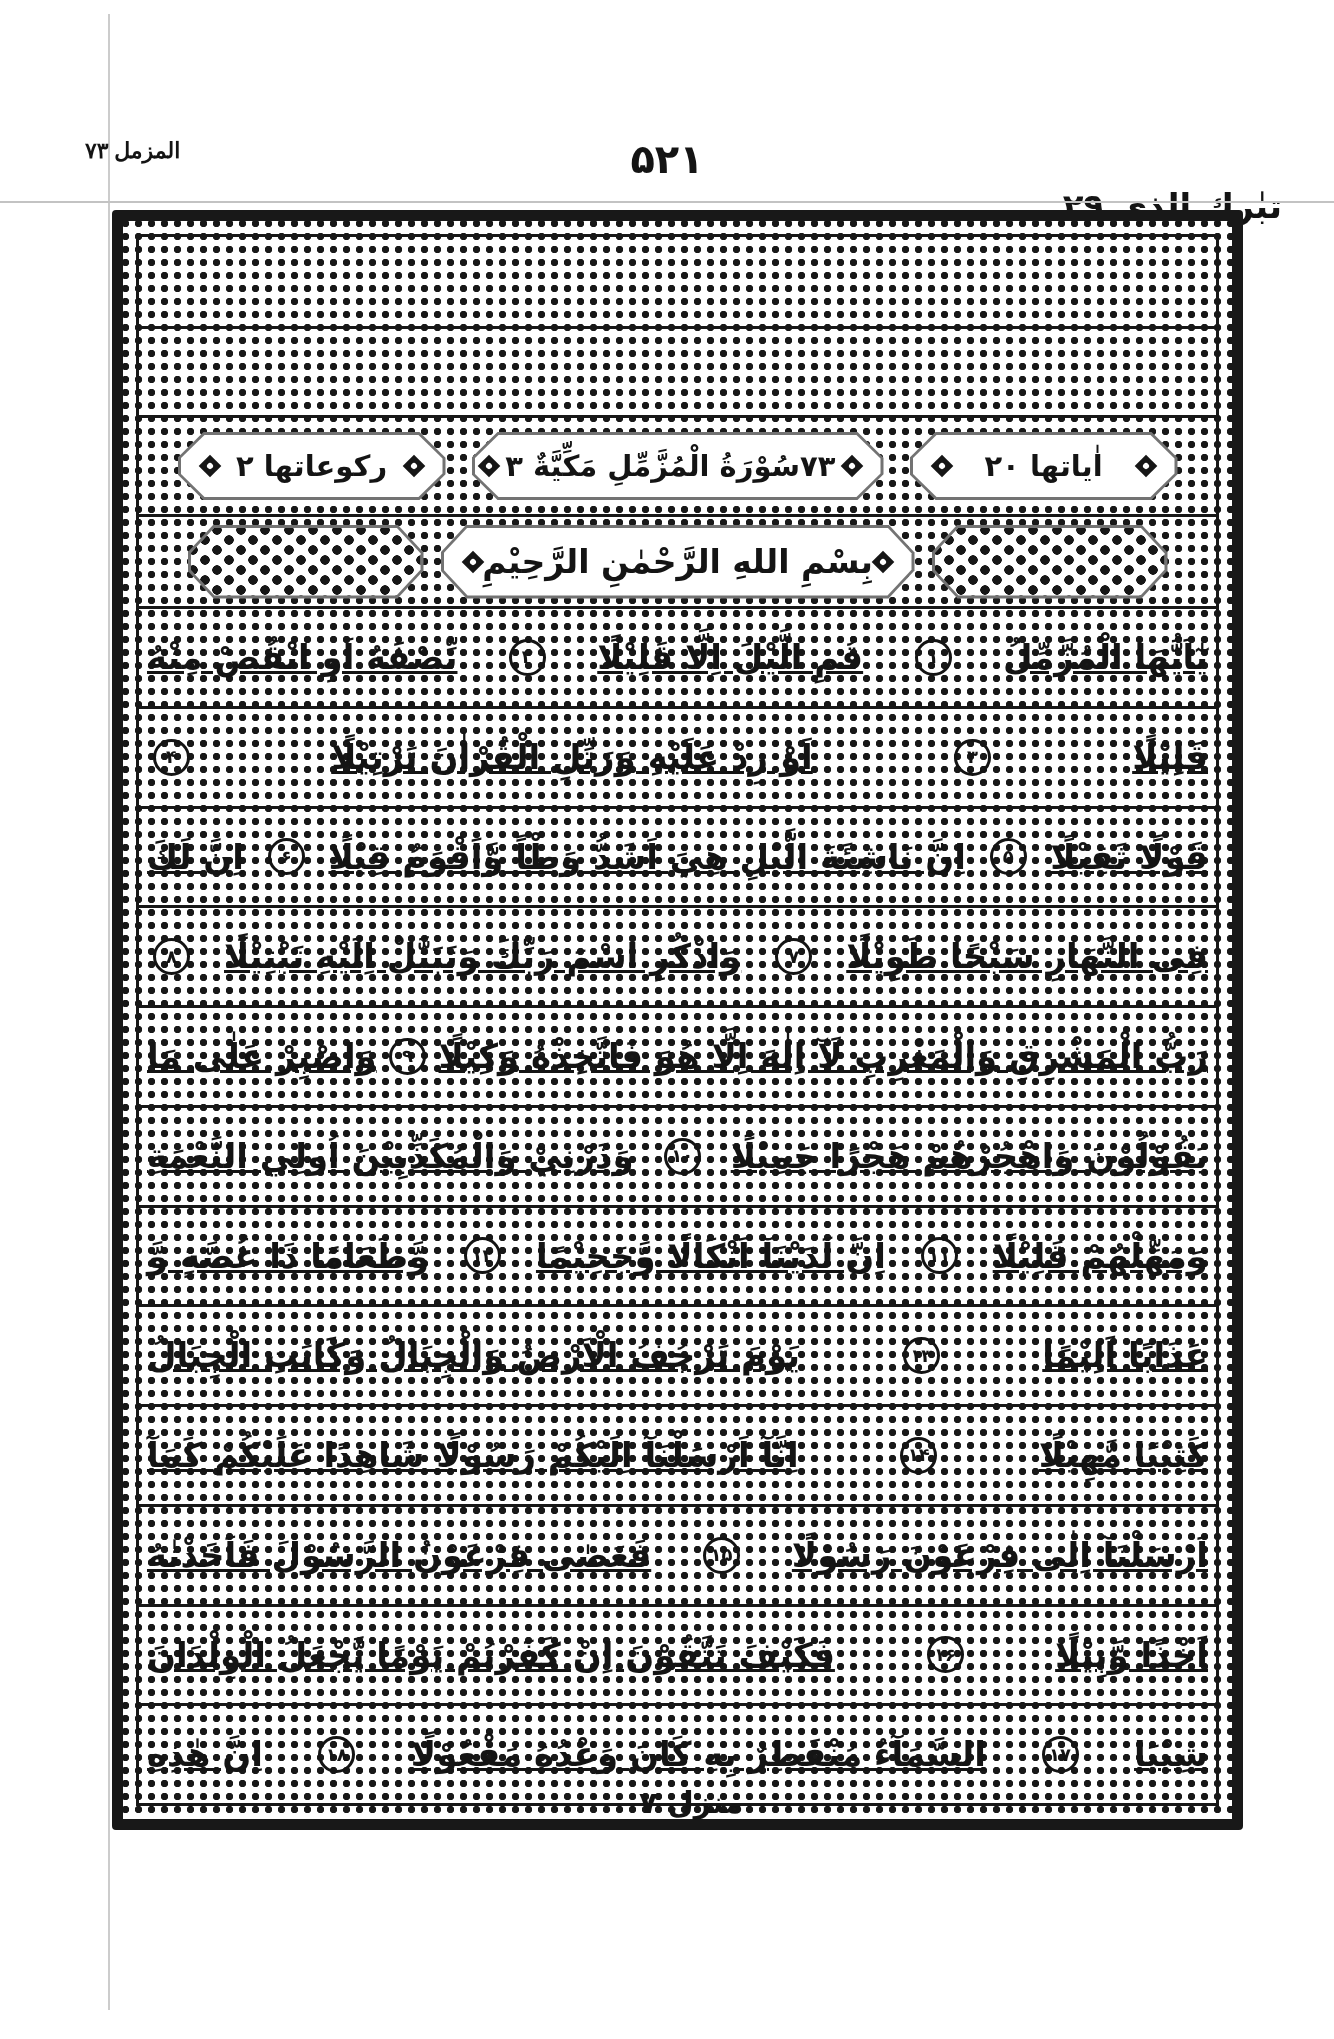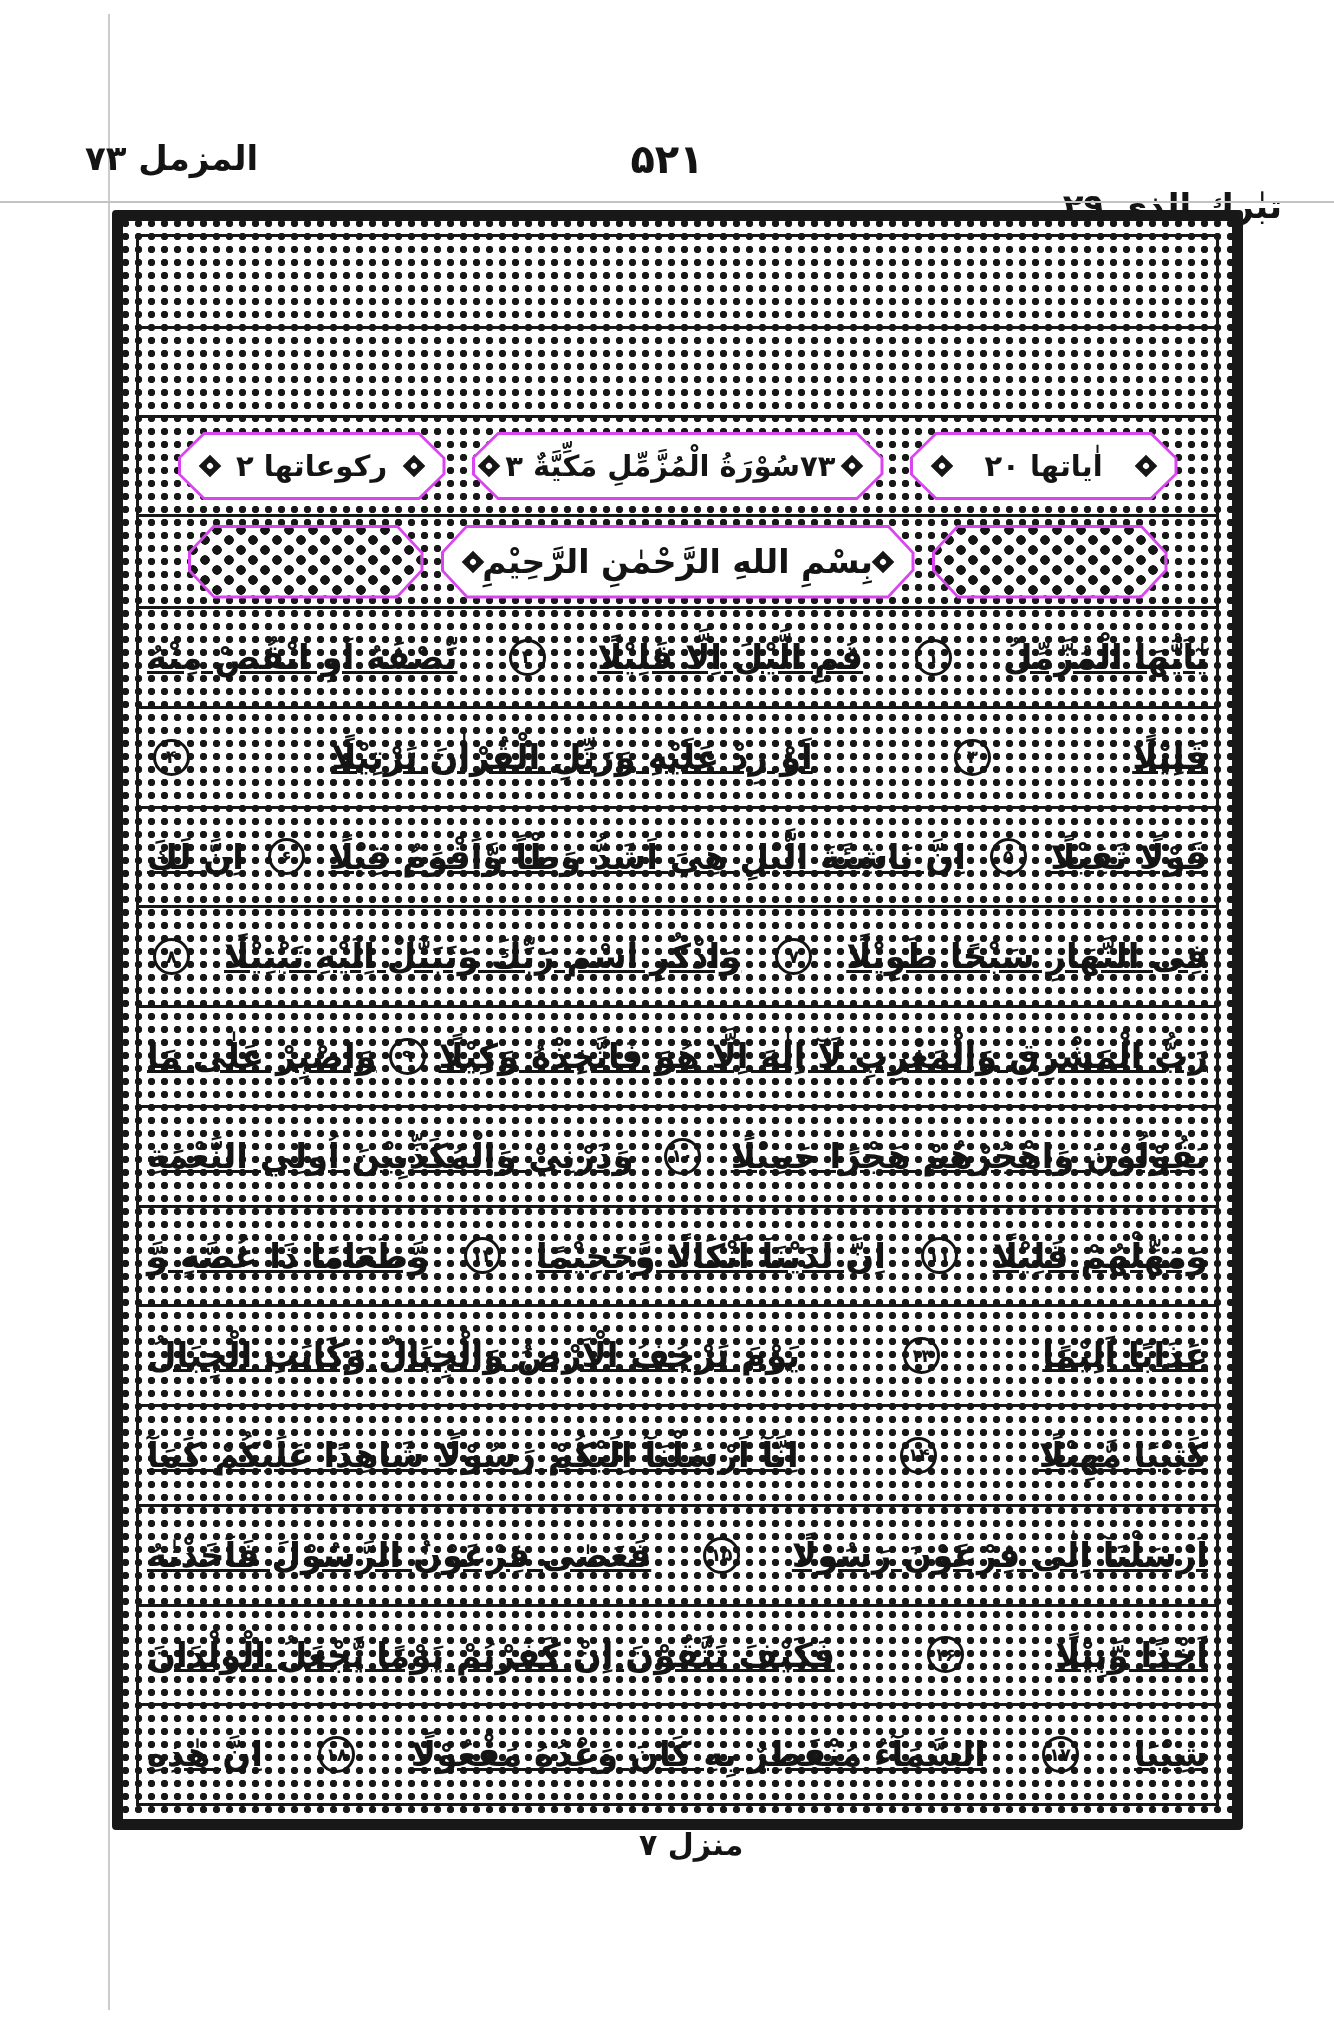--- a/index.html
+++ b/index.html
@@ -4,21 +4,21 @@
 <style>
   html,body{margin:0;padding:0;}
   body{
     width:1334px;height:2039px;position:relative;background:#ffffff;
     font-family:"DejaVu Sans",sans-serif;color:#141414;overflow:hidden;
   }
   
   .gutter{position:absolute;left:108px;top:14px;width:2px;height:1996px;background:#cccccc;}
   
   .pg-header{position:absolute;top:138px;left:0;width:100%;height:58px;}
-  .pg-header .h-left{position:absolute;left:85px;top:0;font-size:34px;font-weight:bold;direction:rtl;}
+  .pg-header .h-left{position:absolute;left:85px;top:0;font-size:22px;font-weight:bold;direction:rtl;font-family:Liberation Serif, serif;}
   .pg-header .h-center{position:absolute;left:50%;transform:translateX(-50%);top:-2px;font-size:40px;font-weight:bold;}
   .pg-header .h-right{position:absolute;right:52px;top:0;font-size:34px;font-weight:bold;direction:rtl;margin-top:48px;}
   .header-rule{position:absolute;top:201px;left:0;width:100%;height:2px;background:#c3c3c3;}
   
   .frame{
     position:absolute;left:112px;top:210px;width:1131px;height:1620px;
     background:#ffffff;border:11px solid #181818;border-radius:4px;z-index:0;box-sizing:border-box;
   }
   .frame::before{ 
     content:"";position:absolute;inset:-10px;z-index:-1;border-radius:10px;
@@ -27,21 +27,21 @@
   }
   .frame-inner{
     position:absolute;inset:13px;border:3px solid #181818;
     display:flex;flex-direction:column;box-sizing:border-box;
   }
   .row{box-sizing:border-box;border-bottom:3px solid #181818;}
   .blank-1{height:92px;}
   .blank-2{height:89px;}
   
   .cart-row{height:99px;display:flex;direction:rtl;align-items:center;justify-content:center;gap:26px;}
-  .cart{position:relative;height:68px;background:#d946ef;
+  .cart{position:relative;height:68px;background:#737373;
     clip-path:polygon(26px 0%,calc(100% - 26px) 0%,100% 38%,100% 62%,calc(100% - 26px) 100%,26px 100%,0% 62%,0% 38%);}
   .cart-white{position:absolute;inset:3px;background:#ffffff;
     clip-path:polygon(24px 0%,calc(100% - 24px) 0%,100% 38%,100% 62%,calc(100% - 24px) 100%,24px 100%,0% 62%,0% 38%);}
   .cart-content{position:relative;z-index:1;height:100%;display:flex;align-items:center;
     justify-content:space-between;padding:0 24px;direction:rtl;}
   .cart-text{font-size:29px;font-weight:bold;white-space:nowrap;padding:0 8px;}
   .orn{width:16px;height:16px;background:#161616;transform:rotate(45deg);position:relative;flex:0 0 auto;}
   .orn::after{content:"";position:absolute;inset:5px;background:#ffffff;border-radius:50%;}
   .w-ayat{width:268px;} .w-title{width:412px;} .w-rukuat{width:268px;}
   
@@ -56,21 +56,21 @@
   
   .qlines{flex:1;display:flex;flex-direction:column;}
   .qrow{flex:1;box-sizing:border-box;border-bottom:3px solid #181818;display:flex;direction:rtl;
     align-items:center;justify-content:space-between;padding:0 8px;overflow:hidden;white-space:nowrap;}
   .qrow:last-child{border-bottom:none;}
   .qt{font-size:34px;font-weight:bold;line-height:1.55;text-decoration:underline;}
   .aya{display:inline-flex;align-items:center;justify-content:center;flex:0 0 auto;
     width:37px;height:37px;border:3px solid #141414;border-radius:50%;box-sizing:border-box;
     font-size:18px;font-weight:bold;line-height:1;margin:0 6px;}
   
-  .pg-footer{position:absolute;top:1827px;left:50%;transform:translateX(-28px);font-size:30px;font-weight:bold;direction:rtl;text-align:right;}
+  .pg-footer{position:absolute;top:1785px;left:50%;transform:translateX(-28px);font-size:30px;font-weight:bold;direction:rtl;text-align:right;}
 </style>
 </head>
 <body>
 
 <div class="gutter"></div>
 
 <header class="pg-header">
   <div class="h-right">تبٰرك الذی ۲۹</div>
   <div class="h-center">۵۲۱</div>
   <div class="h-left">المزمل ۷۳</div>

